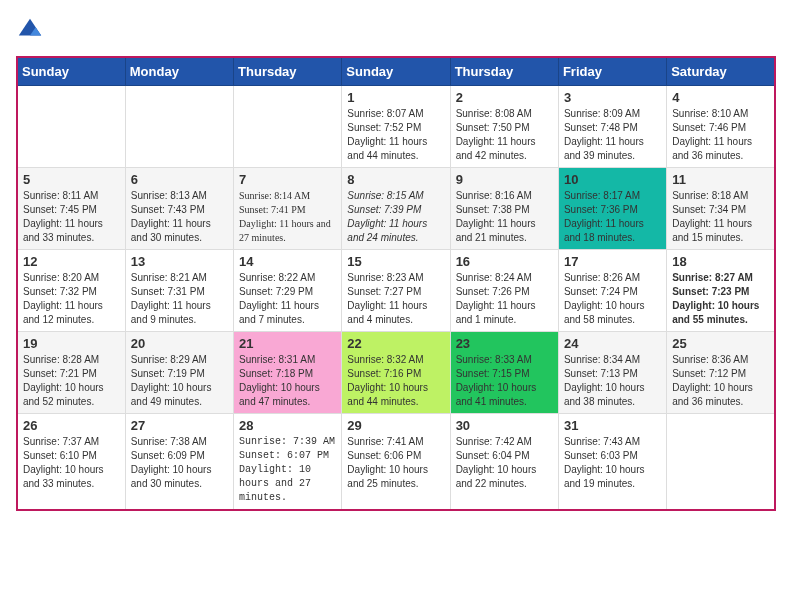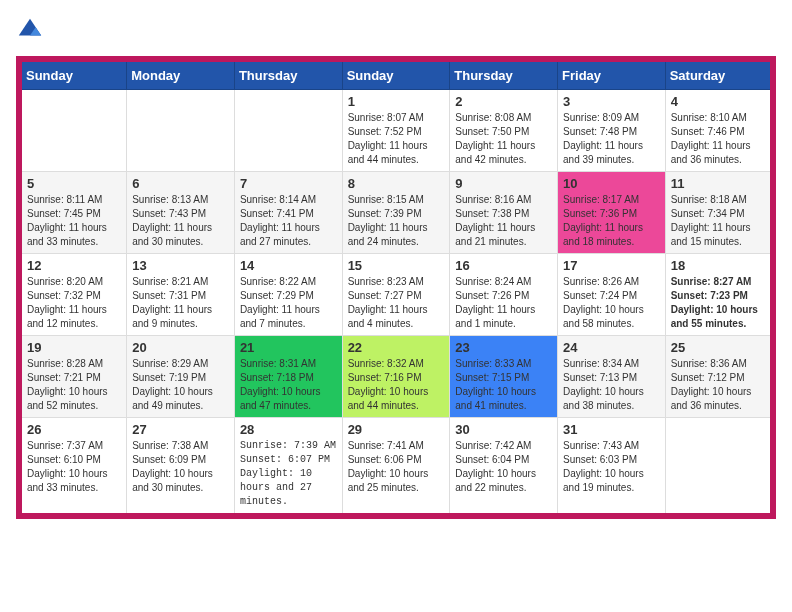--- a/index.html
+++ b/index.html
@@ -48,21 +48,21 @@
       font-weight: bold;
       color: #333;
     }
     .location {
       font-size: 15px;
       color: #555;
     }
     .calendar {
       width: 100%;
       border-collapse: collapse;
-      border: 6px solid #be185d;
+      border: 2px solid #be185d;
     }
     .calendar th {
       background-color: #2255aa;
       color: #fff;
       font-size: 13px;
       font-weight: bold;
       padding: 6px 4px;
       text-align: left;
       border: 1px solid #1a4488;
     }
@@ -164,37 +164,37 @@
 Daylight: 11 hours and 33 minutes.</div>
         </td>
         <td style="background-color: rgb(245, 245, 245);">
           <span class="day-num">6</span>
           <div class="day-info" style="white-space: pre-line;">Sunrise: 8:13 AM
 Sunset: 7:43 PM
 Daylight: 11 hours and 30 minutes.</div>
         </td>
         <td style="background-color: rgb(245, 245, 245);">
           <span class="day-num">7</span>
-          <div class="day-info" style="white-space: pre-line;">Sunrise: 8:14 AM
+          <div class="day-info" style="white-space: pre-line; font-family: Liberation Serif, serif;">Sunrise: 8:14 AM
 Sunset: 7:41 PM
 Daylight: 11 hours and 27 minutes.</div>
         </td>
         <td style="background-color: rgb(245, 245, 245);">
           <span class="day-num">8</span>
-          <div class="day-info" style="white-space: pre-line;">Sunrise: 8:15 AM
+          <div class="day-info" style="white-space: pre-line; font-style: italic;">Sunrise: 8:15 AM
 Sunset: 7:39 PM
 Daylight: 11 hours and 24 minutes.</div>
         </td>
         <td style="background-color: rgb(245, 245, 245);">
           <span class="day-num">9</span>
           <div class="day-info" style="white-space: pre-line;">Sunrise: 8:16 AM
 Sunset: 7:38 PM
 Daylight: 11 hours and 21 minutes.</div>
         </td>
-        <td style="background-color: #ec4899;">
+        <td style="background-color: #14b8a6;">
           <span class="day-num">10</span>
           <div class="day-info" style="white-space: pre-line;">Sunrise: 8:17 AM
 Sunset: 7:36 PM
 Daylight: 11 hours and 18 minutes.</div>
         </td>
         <td style="background-color: rgb(245, 245, 245);">
           <span class="day-num">11</span>
           <div class="day-info" style="white-space: pre-line;">Sunrise: 8:18 AM
 Sunset: 7:34 PM
 Daylight: 11 hours and 15 minutes.</div>
@@ -250,33 +250,33 @@
           <div class="day-info" style="white-space: pre-line;">Sunrise: 8:28 AM
 Sunset: 7:21 PM
 Daylight: 10 hours and 52 minutes.</div>
         </td>
         <td style="background-color: rgb(245, 245, 245);">
           <span class="day-num">20</span>
           <div class="day-info" style="white-space: pre-line;">Sunrise: 8:29 AM
 Sunset: 7:19 PM
 Daylight: 10 hours and 49 minutes.</div>
         </td>
-        <td style="background-color: #22c55e;">
+        <td style="background-color: #f9a8d4;">
           <span class="day-num">21</span>
           <div class="day-info" style="white-space: pre-line;">Sunrise: 8:31 AM
 Sunset: 7:18 PM
 Daylight: 10 hours and 47 minutes.</div>
         </td>
         <td style="background-color: #bef264;">
           <span class="day-num">22</span>
           <div class="day-info" style="white-space: pre-line;">Sunrise: 8:32 AM
 Sunset: 7:16 PM
 Daylight: 10 hours and 44 minutes.</div>
         </td>
-        <td style="background-color: #3b82f6;">
+        <td style="background-color: #22c55e;">
           <span class="day-num">23</span>
           <div class="day-info" style="white-space: pre-line;">Sunrise: 8:33 AM
 Sunset: 7:15 PM
 Daylight: 10 hours and 41 minutes.</div>
         </td>
         <td style="background-color: rgb(245, 245, 245);">
           <span class="day-num">24</span>
           <div class="day-info" style="white-space: pre-line;">Sunrise: 8:34 AM
 Sunset: 7:13 PM
 Daylight: 10 hours and 38 minutes.</div>

